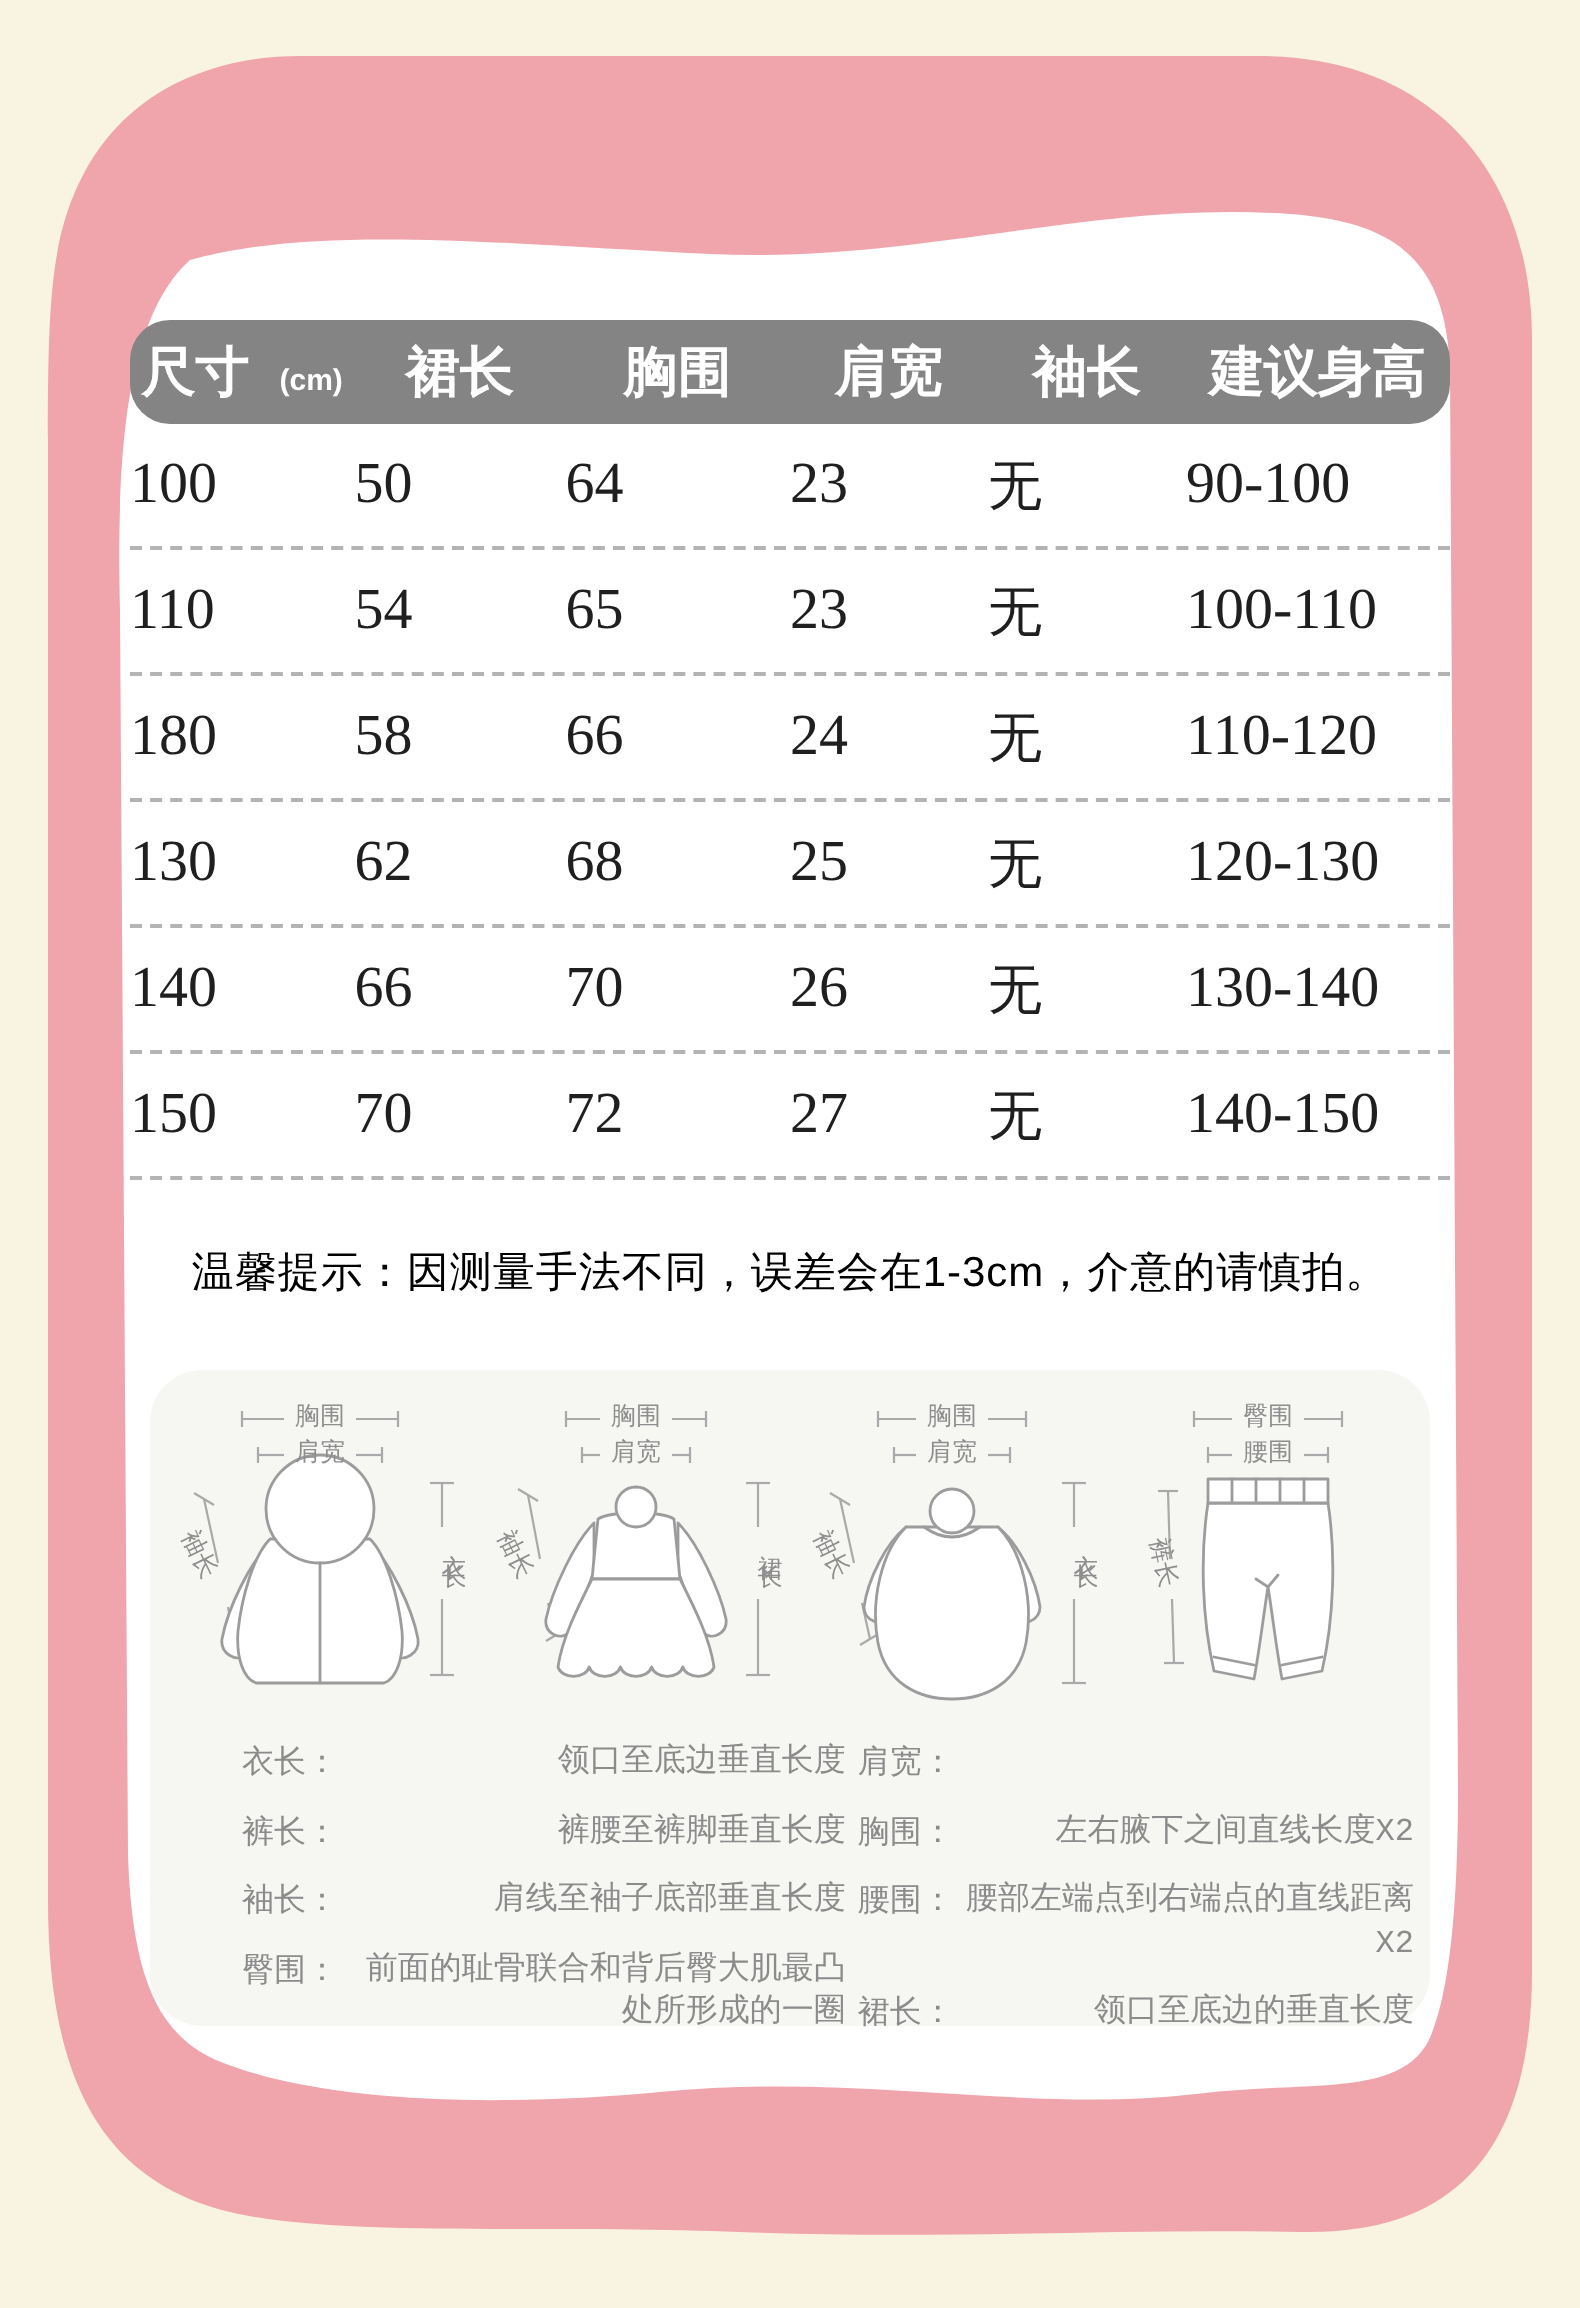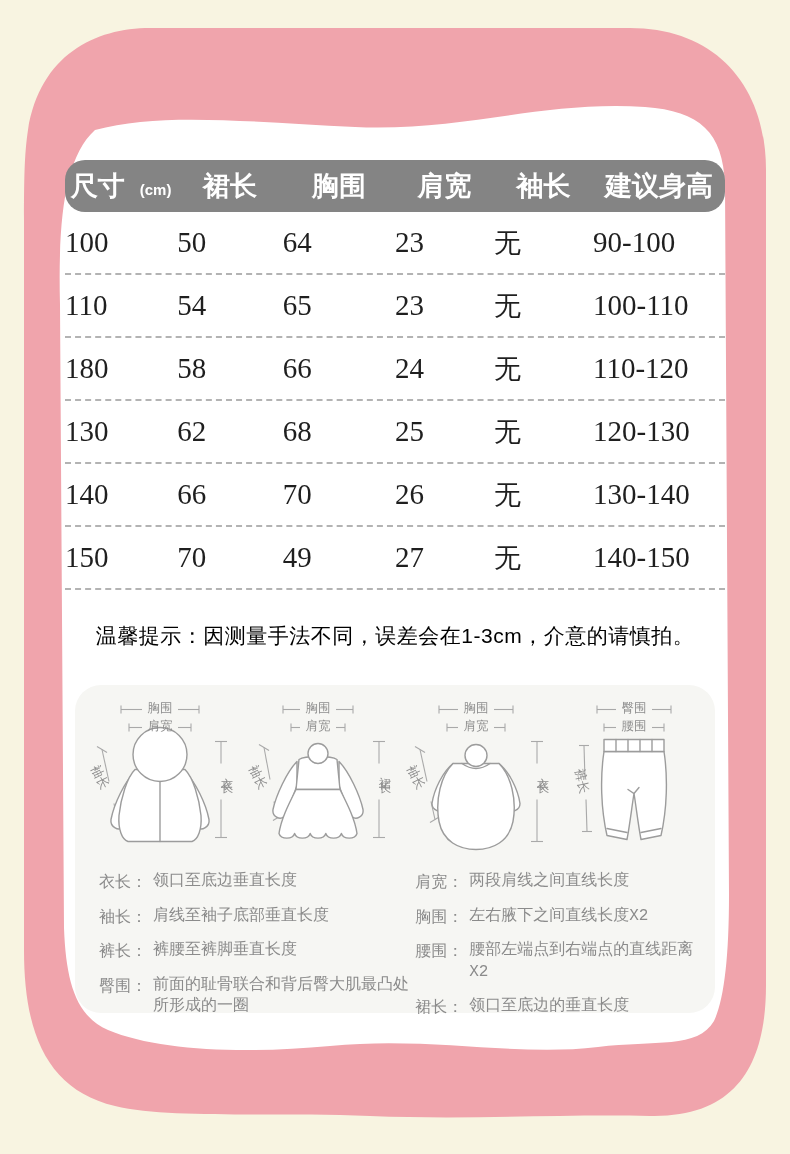--- a/index.html
+++ b/index.html
@@ -31,22 +31,22 @@
   .diagram{position:relative;width:150px;height:170px;}
   .diagram svg{position:absolute;left:0;top:0;}
   .dg-lbl{position:absolute;color:#8e8e8e;font-size:12.5px;line-height:1;white-space:nowrap;}
   .lbl-top{left:0;width:100%;text-align:center;top:7px;}
   .lbl-second{left:0;width:100%;text-align:center;top:25px;}
   .lbl-left{left:2px;top:76px;transform:rotate(64deg);}
   .lbl-left-steep{left:10px;top:80px;transform:rotate(78deg);}
   .lbl-right{right:2px;top:72px;writing-mode:vertical-rl;letter-spacing:4px;}
 
   
-  .defs{position:absolute;left:24px;right:8px;top:186px;display:grid;
-        grid-template-columns:52% 48%;}
+  .defs{position:absolute;left:40px;right:8px;top:186px;display:grid;
+        grid-template-columns:52% 48%;text-align:right;}
   .def-row{display:flex;margin-bottom:13px;font-size:16px;color:#8b8b8b;line-height:1.35;}
   .def-term{flex:0 0 54px;white-space:nowrap;}
   .def-desc{flex:1;font-family:Liberation Mono, monospace;}
   svg .art{fill:#ffffff;stroke:#9c9c9c;stroke-width:1.4;stroke-linejoin:round;stroke-linecap:round;}
   svg .art-line{fill:none;stroke:#9c9c9c;stroke-width:1.4;stroke-linecap:round;}
   svg .meas{stroke:#a9a9a9;stroke-width:1.1;fill:none;}
 </style>
 </head>
 <body>
 <div class="page">
@@ -105,21 +105,21 @@
       <div>140</div>
       <div>66</div>
       <div>70</div>
       <div>26</div>
       <div class="c-none">无</div>
       <div>130-140</div>
     </div>
     <div class="trow">
       <div>150</div>
       <div>70</div>
-      <div>49</div>
+      <div>72</div>
       <div>27</div>
       <div class="c-none">无</div>
       <div>140-150</div>
     </div>
   </div>
 
   <div class="note">温馨提示：因测量手法不同，误差会在1-3cm，介意的请慎拍。</div>
 
   <div class="panel">
     <div class="diagrams">
@@ -256,36 +256,35 @@
       </div>
     </div>
 
     <div class="defs">
       <div>
         <div class="def-row">
           <span class="def-term">衣长：</span>
           <span class="def-desc">领口至底边垂直长度</span>
         </div>
         <div class="def-row">
+          <span class="def-term">裤长：</span>
+          <span class="def-desc">裤腰至裤脚垂直长度</span>
+        </div>
+        <div class="def-row">
           <span class="def-term">袖长：</span>
           <span class="def-desc">肩线至袖子底部垂直长度</span>
         </div>
         <div class="def-row">
-          <span class="def-term">裤长：</span>
-          <span class="def-desc">裤腰至裤脚垂直长度</span>
-        </div>
-        <div class="def-row">
           <span class="def-term">臀围：</span>
           <span class="def-desc">前面的耻骨联合和背后臀大肌最凸处所形成的一圈</span>
         </div>
       </div>
       <div>
         <div class="def-row">
           <span class="def-term">肩宽：</span>
-          <span class="def-desc">两段肩线之间直线长度</span>
         </div>
         <div class="def-row">
           <span class="def-term">胸围：</span>
           <span class="def-desc">左右腋下之间直线长度X2</span>
         </div>
         <div class="def-row">
           <span class="def-term">腰围：</span>
           <span class="def-desc">腰部左端点到右端点的直线距离X2</span>
         </div>
         <div class="def-row">

